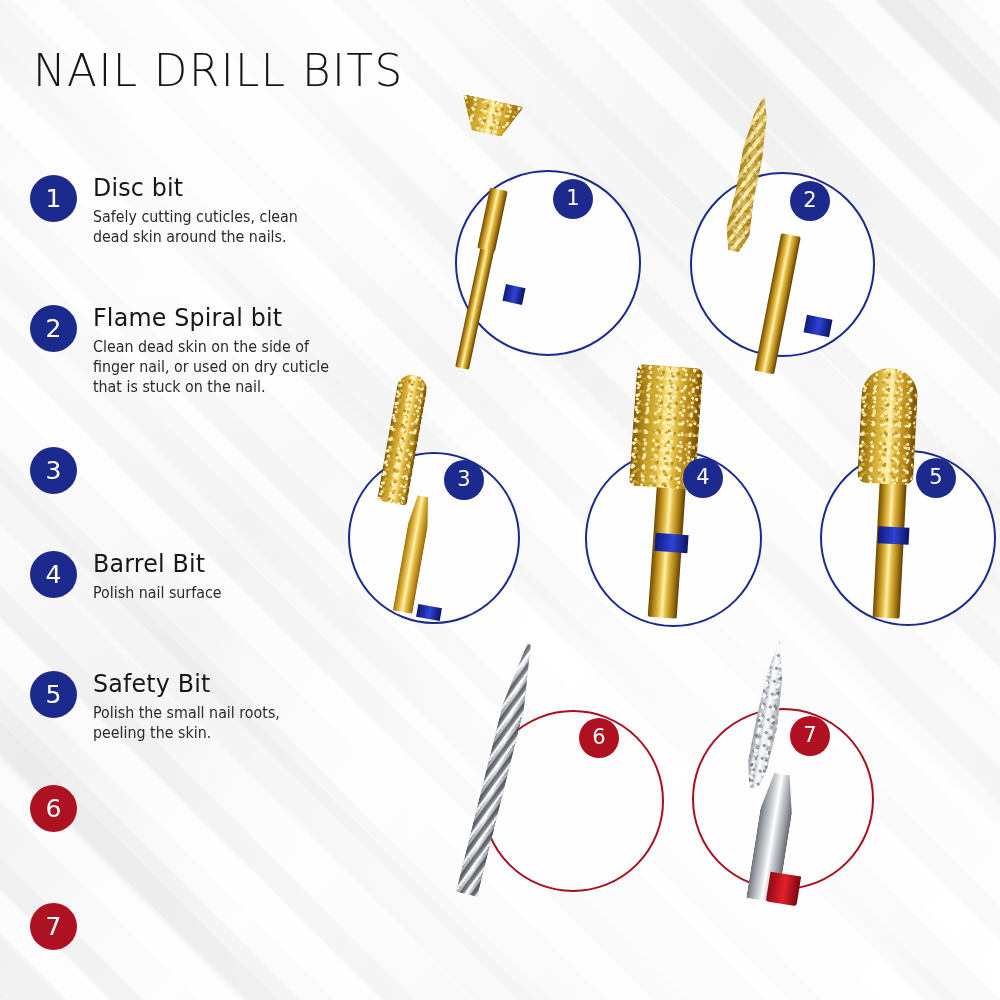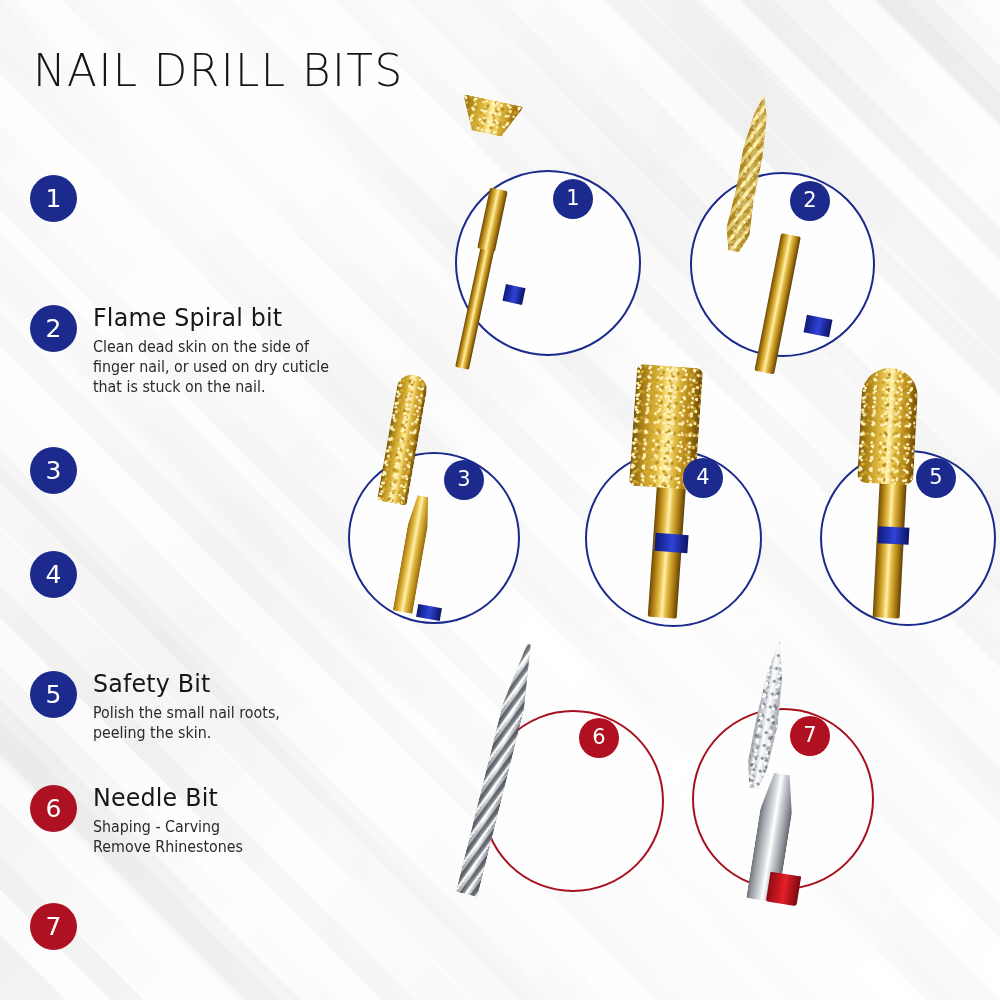--- a/index.html
+++ b/index.html
@@ -140,62 +140,68 @@
 <div class="bg-wash"></div>
 
 <div class="content">
 
   <div class="title">NAIL DRILL BITS</div>
 
   <div class="list">
 
     <div class="item" style="top:0px;">
       <div class="badge blue">1</div>
+      <div class="item-body">
+        <div class="item-title">Disc bit</div>
+        <div class="item-desc">
+          <span>Safely cutting cuticles, clean</span>
+          <span>dead skin around the nails.</span>
+        </div>
+      </div>
     </div>
 
     <div class="item" style="top:130px;">
       <div class="badge blue">2</div>
       <div class="item-body">
         <div class="item-title">Flame Spiral bit</div>
         <div class="item-desc">
           <span>Clean dead skin on the side of</span>
           <span>finger nail, or used on dry cuticle</span>
           <span>that is stuck on the nail.</span>
         </div>
       </div>
     </div>
 
     <div class="item" style="top:272px;">
       <div class="badge blue">3</div>
     </div>
 
     <div class="item" style="top:376px;">
       <div class="badge blue">4</div>
+      <div class="item-body">
+        <div class="item-title">Barrel Bit</div>
+        <div class="item-desc">
+          <span>Polish nail surface</span>
+        </div>
+      </div>
     </div>
 
     <div class="item" style="top:496px;">
       <div class="badge blue">5</div>
       <div class="item-body">
         <div class="item-title">Safety Bit</div>
         <div class="item-desc">
           <span>Polish the small nail roots,</span>
           <span>peeling the skin.</span>
         </div>
       </div>
     </div>
 
     <div class="item" style="top:610px;">
       <div class="badge red">6</div>
-      <div class="item-body">
-        <div class="item-title">Needle Bit</div>
-        <div class="item-desc">
-          <span>Shaping - Carving</span>
-          <span>Remove Rhinestones</span>
-        </div>
-      </div>
     </div>
 
     <div class="item" style="top:728px;">
       <div class="badge red">7</div>
     </div>
   </div>
 
   <div class="fig" style="left:455px;top:170px;width:190px;height:190px;">
     <div class="ring blue" style="left:0;top:0;width:182px;height:182px;"></div>
     <div class="num blue" style="left:98px;top:9px;">1</div>

